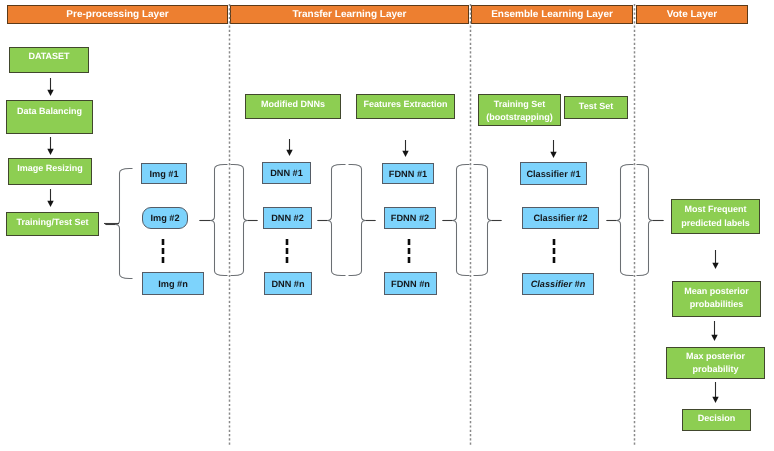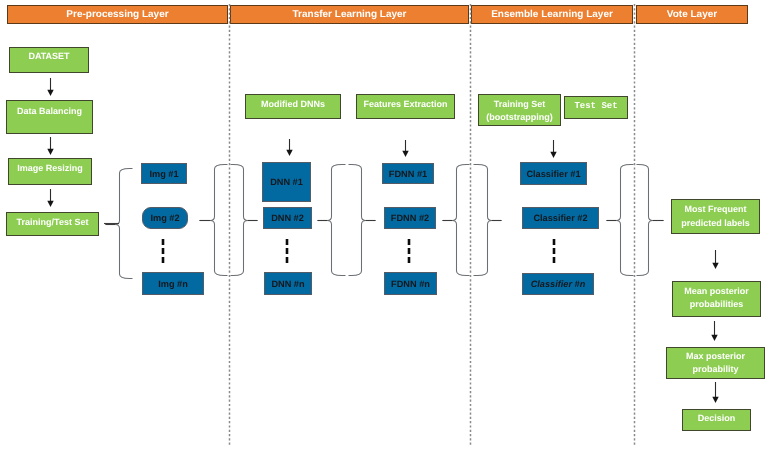--- a/index.html
+++ b/index.html
@@ -10,21 +10,21 @@
        text-rendering:geometricPrecision;}
   #canvas{position:absolute;left:0;top:0;width:774px;height:451px;background:#fff;}
   .hdr{position:absolute;background:#ED7F30;border:1.2px solid #5c3a18;
        color:#ffffff;font-weight:bold;font-size:10px;
        display:flex;align-items:center;justify-content:center;
        box-sizing:border-box;}
   .gbox{position:absolute;background:#8DCE52;border:1.4px solid #41472d;
         color:#ffffff;font-weight:bold;font-size:9px;
         display:flex;align-items:center;justify-content:center;
         text-align:center;box-sizing:border-box;line-height:1.5;}
-  .bbox{position:absolute;background:#0369a1;border:1px solid #555c66;
+  .bbox{position:absolute;background:#7dd3fc;border:1px solid #555c66;
         color:#15181c;font-weight:bold;font-size:9.2px;
         display:flex;align-items:center;justify-content:center;
         text-align:center;box-sizing:border-box;}
   #svglayer{position:absolute;left:0;top:0;width:774px;height:451px;
             pointer-events:none;}
   .gbox span,.bbox span,.hdr span{display:block;}
 </style>
 </head>
 <body>
 
@@ -66,21 +66,21 @@
       <div>Img #n</div>
     </div>
 
   <div class="gbox" style="left: 245px; top: 94px; width: 96px; height: 25px;">
       <div style="transform: translateY(-2px);">Modified DNNs</div>
     </div>
   <div class="gbox" style="left: 356px; top: 94px; width: 99px; height: 25px;">
       <div style="transform: translateY(-2px);">Features Extraction</div>
     </div>
 
-  <div class="bbox" style="left: 262px; top: 162px; width: 49px; height: 40px;">
+  <div class="bbox" style="left: 262px; top: 162px; width: 49px; height: 22px;">
       <div>DNN #1</div>
     </div>
   <div class="bbox" style="left: 263px; top: 207px; width: 49px; height: 22px;">
       <div>DNN #2</div>
     </div>
   <div class="bbox" style="left: 264px; top: 272px; width: 48px; height: 23px;">
       <div>DNN #n</div>
     </div>
 
   <div class="bbox" style="left: 382px; top: 163px; width: 52px; height: 21px;">
@@ -92,21 +92,21 @@
   <div class="bbox" style="left: 384px; top: 272px; width: 53px; height: 23px;">
       <div>FDNN #n</div>
     </div>
 
   <div class="gbox" style="left: 478px; top: 94px; width: 83px; height: 32px;">
       <div style="transform: translateY(1px);">
         <span>Training Set</span>
         <span>(bootstrapping)</span>
       </div>
     </div>
-  <div class="gbox" style="left: 564px; top: 96px; width: 64px; height: 23px; font-family: Liberation Mono, monospace;">
+  <div class="gbox" style="left: 564px; top: 96px; width: 64px; height: 23px;">
       <div style="transform: translateY(-1px);">Test Set</div>
     </div>
 
   <div class="bbox" style="left: 520px; top: 162px; width: 67px; height: 23px;">
       <div>Classifier #1</div>
     </div>
   <div class="bbox" style="left: 522px; top: 207px; width: 77px; height: 22px;">
       <div>Classifier #2</div>
     </div>
   <div class="bbox" style="left: 522px; top: 273px; width: 72px; height: 22px; font-style: italic;">

